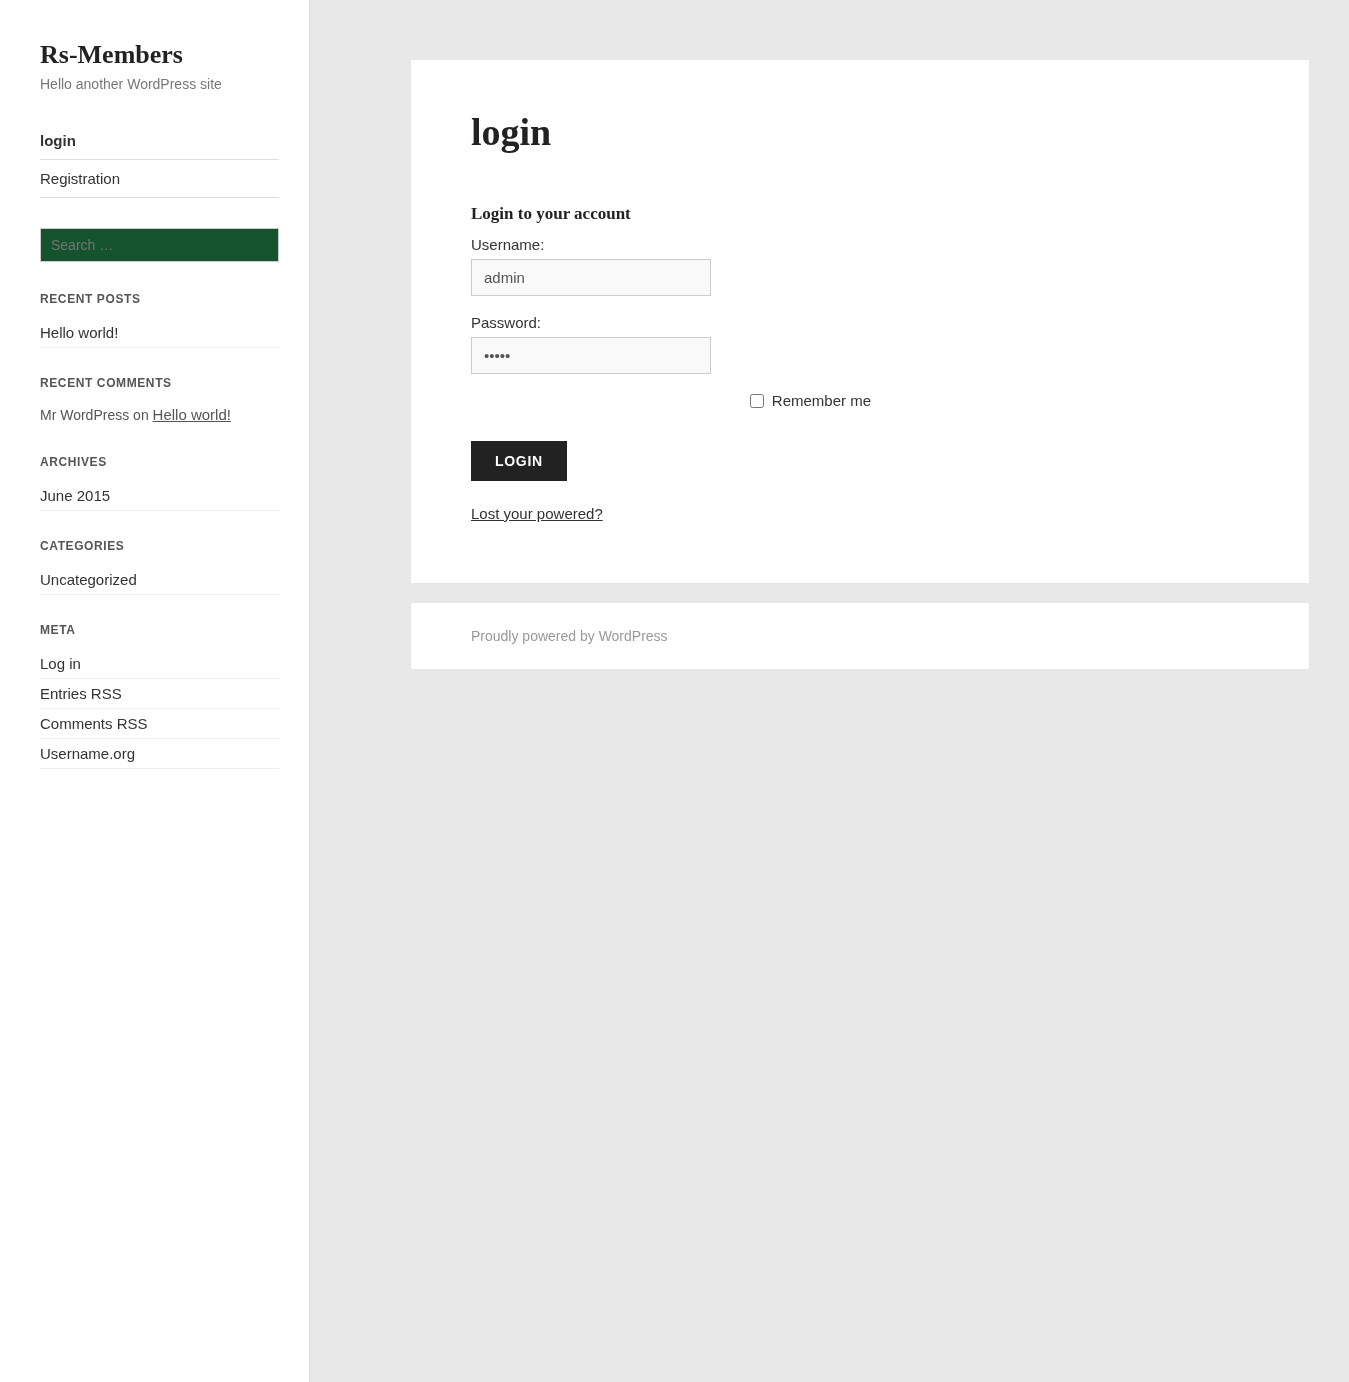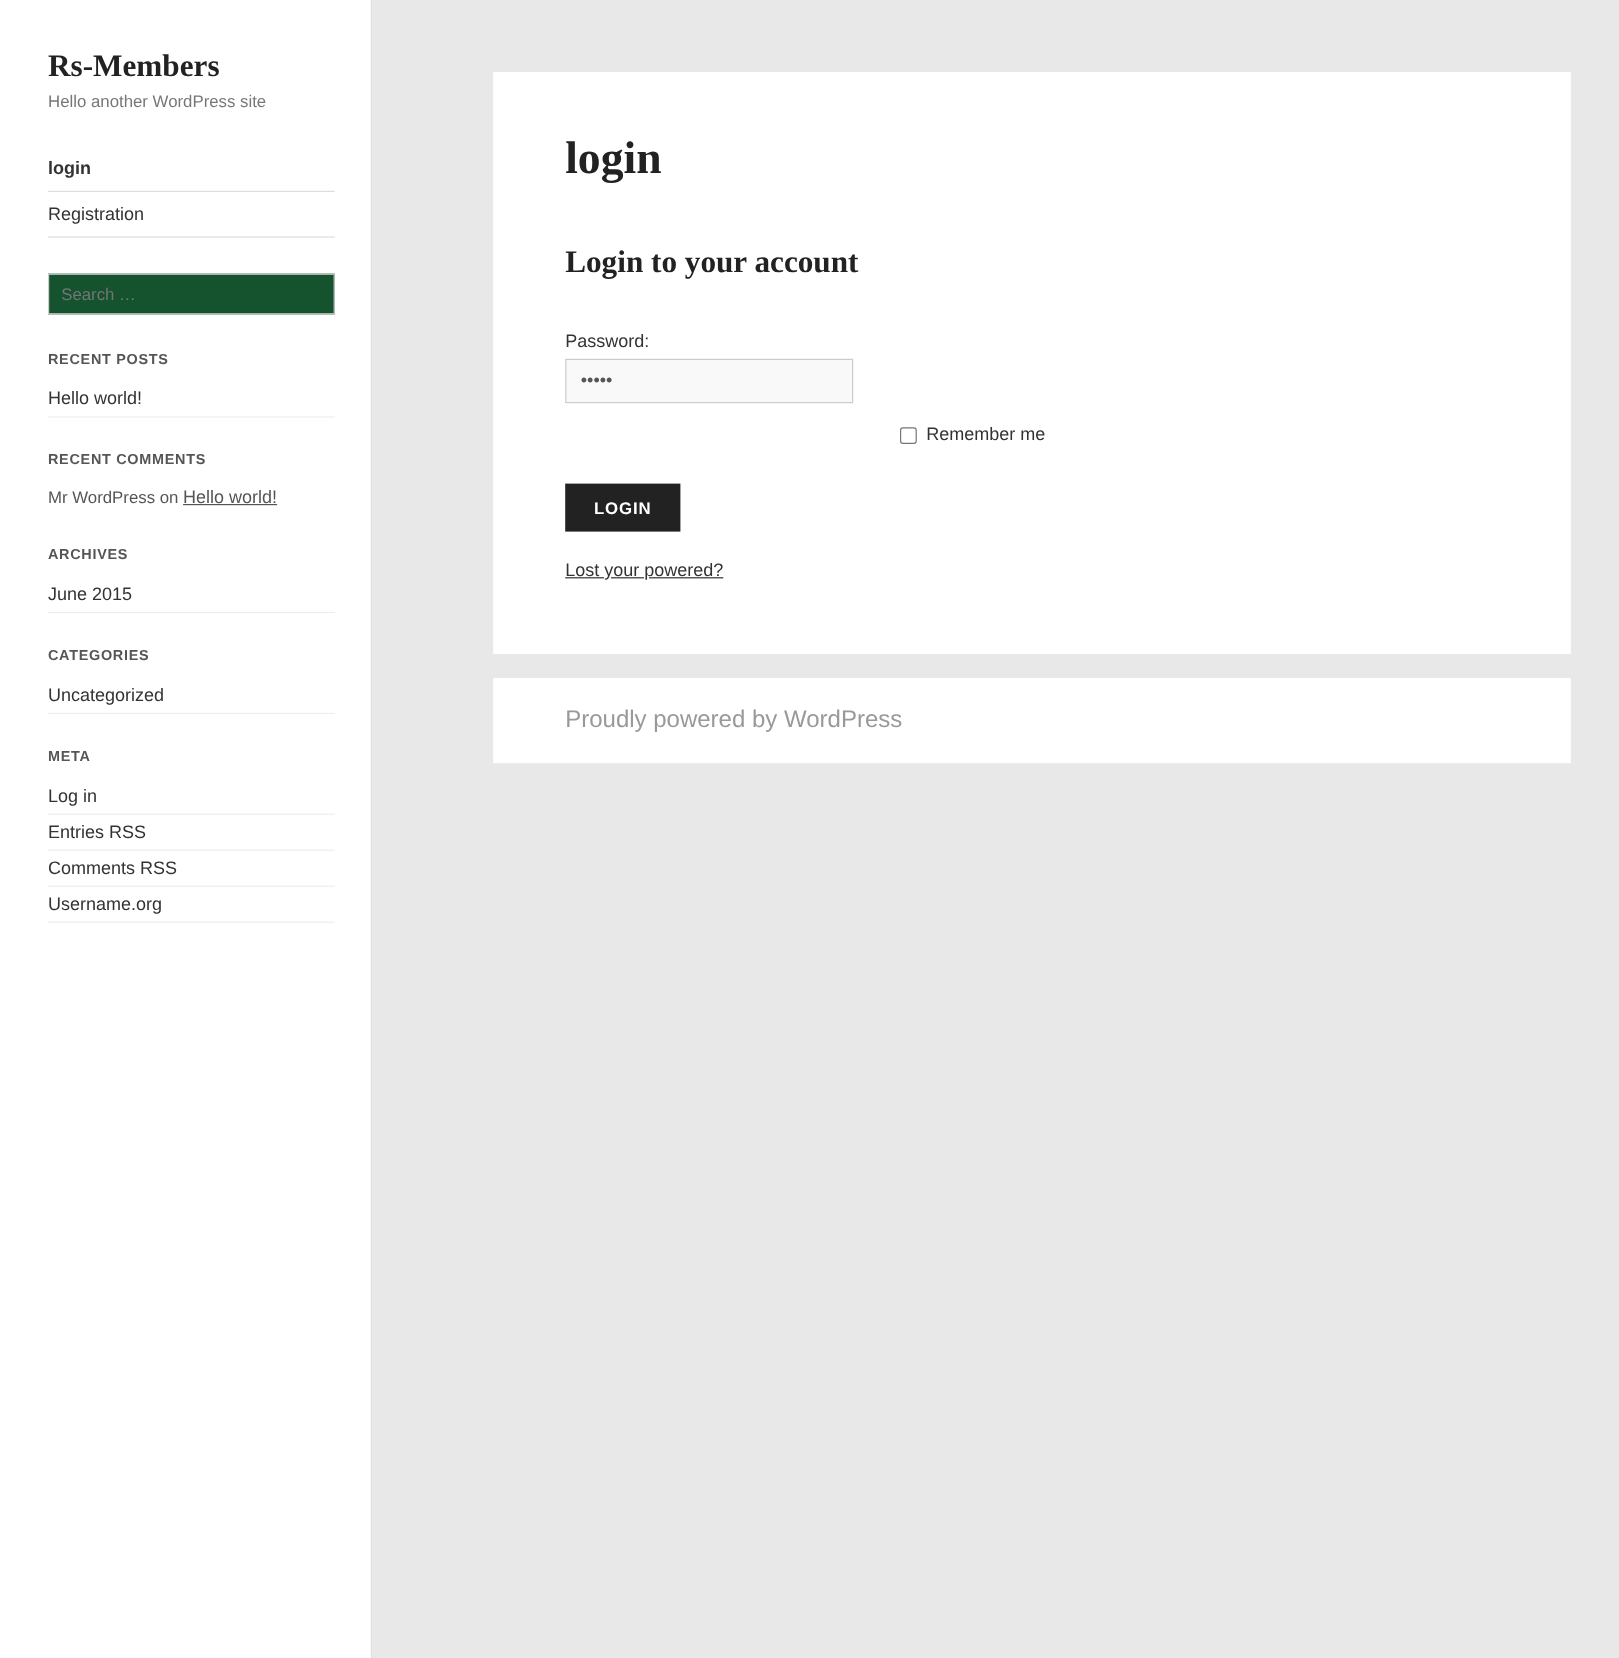--- a/index.html
+++ b/index.html
@@ -132,25 +132,25 @@
 
     .page-title {
       font-size: 38px;
       font-weight: bold;
       color: #222;
       font-family: Georgia, serif;
       margin-bottom: 50px;
     }
 
     .login-section-title {
-      font-size: 26px;
+      font-size: 17px;
       font-weight: bold;
       color: #222;
       font-family: Georgia, serif;
-      margin-bottom: 42px;
+      margin-bottom: 12px;
     }
 
     .login-form {
       max-width: 400px;
     }
 
     .form-group {
       margin-bottom: 18px;
     }
 
@@ -208,21 +208,21 @@
       font-family: Arial, sans-serif;
       text-decoration: underline;
     }
 
     .footer-card {
       background: #fff;
       padding: 24px 60px;
     }
 
     .footer-text {
-      font-size: 20px;
+      font-size: 14px;
       color: #999;
       font-family: Arial, sans-serif;
     }
   </style>
 </head>
 <body>
 
 <div class="site-wrapper">
 
   <aside class="sidebar">
@@ -271,20 +271,24 @@
     </div>
   </aside>
 
   <main class="main-content">
     <div class="content-card">
       <h1 class="page-title">login</h1>
 
       <h2 class="login-section-title">Login to your account</h2>
 
       <div class="login-form">
+        <div class="form-group">
+          <label class="form-label">Username:</label>
+          <input type="text" class="form-input" value="admin" style="">
+        </div>
 
         <div class="form-group">
           <label class="form-label">Password:</label>
           <input type="password" class="form-input" value="12345" style="">
         </div>
 
         <div class="remember-row">
           <input type="checkbox" class="remember-checkbox" style="">
           <span>Remember me</span>
         </div>

